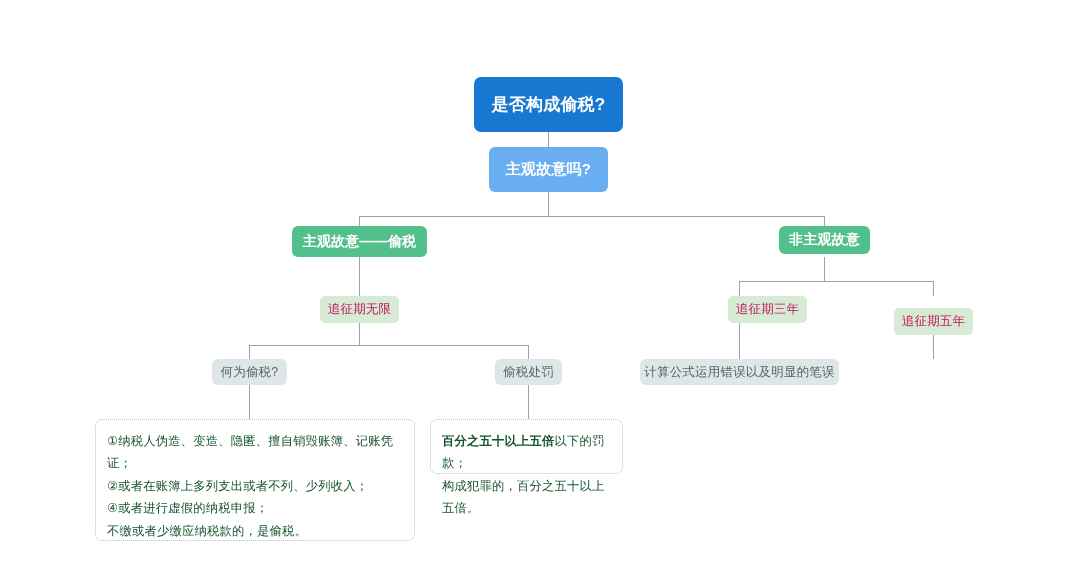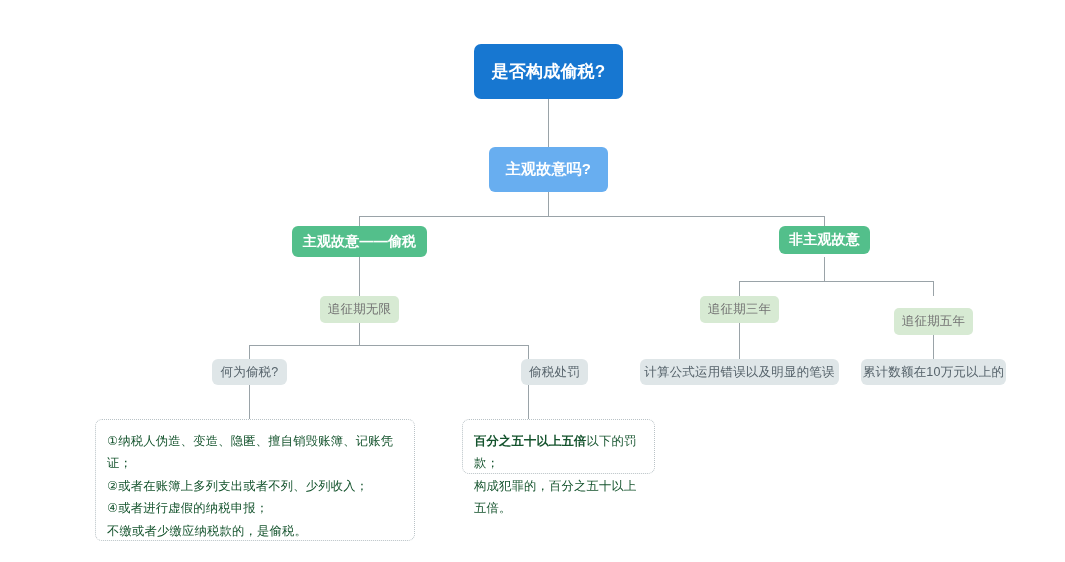--- a/index.html
+++ b/index.html
@@ -34,39 +34,40 @@
     white-space: nowrap;
     letter-spacing: 0.2px;
   }
   
   .n-root {
     background: #1777d1;
     color: #ffffff;
     font-size: 17px;
     font-weight: bold;
     border-radius: 7px;
+    margin-top: 33px;
   }
   
   .n-l2 {
     background: #68aef0;
     color: #ffffff;
     font-size: 15px;
     font-weight: bold;
   }
   
   .n-green {
     background: #53bf8b;
     color: #ffffff;
     font-size: 14px;
     font-weight: bold;
   }
   
   .n-pale {
     background: #d7ead3;
-    color: #737373;
+    color: #be185d;
     font-size: 12.5px;
     border-radius: 5px;
   }
   
   .n-grey {
     background: #dfe6e8;
     color: #55626a;
     font-size: 12.5px;
     border-radius: 6px;
   }
@@ -126,37 +127,36 @@
   <div class="node n-root" style="left:474px; top:44px; width:149px; height:55px;">是否构成偷税?</div>
 
   <div class="node n-green" style="left:292px; top:226px; width:135px; height:31px;">主观故意——偷税</div>
 
   <div class="node n-l2" style="left:489px; top:147px; width:119px; height:45px;">主观故意吗?</div>
 
   <div class="node n-green" style="left:779px; top:226px; width:91px; height:28px;">非主观故意</div>
 
   <div class="node n-pale" style="left:320px; top:296px; width:79px; height:27px;">追征期无限</div>
 
-  <div class="node n-pale" style="left:700px; top:296px; width:79px; height:27px;">追征期三年</div>
+  <div class="node n-pale" style="left:728px; top:296px; width:79px; height:27px;">追征期三年</div>
 
   <div class="node n-pale" style="left:894px; top:308px; width:79px; height:27px;">追征期五年</div>
 
   <div class="node n-grey" style="left:212px; top:359px; width:75px; height:26px;">何为偷税?</div>
 
-  <div class="node n-grey" style="left:521px; top:359px; width:67px; height:26px;">偷税处罚</div>
+  <div class="node n-grey" style="left:495px; top:359px; width:67px; height:26px;">偷税处罚</div>
 
   <div class="node n-grey" style="left:640px; top:359px; width:199px; height:26px;">计算公式运用错误以及明显的笔误</div>
 
-  <div class="node n-grey" style="left:861px; top:359px; width:145px; height:26px;">累计数额在10万元以上的</div>
 
   <div class="node n-detail" style="left:95px; top:419px; width:320px; height:122px;">
     <span class="ln">①纳税人伪造、变造、隐匿、擅自销毁账簿、记账凭证；</span>
     <span class="ln">②或者在账簿上多列支出或者不列、少列收入；</span>
     <span class="ln">④或者进行虚假的纳税申报；</span>
     <span class="ln">不缴或者少缴应纳税款的，是偷税。</span>
   </div>
 
-  <div class="node n-detail" style="left:430px; top:419px; width:193px; height:55px;margin-left:32px;">
+  <div class="node n-detail" style="left:430px; top:419px; width:193px; height:55px;">
     <span class="ln"><span class="b">百分之五十以上五倍</span><span>以下的罚款；</span></span>
     <span class="ln">构成犯罪的，百分之五十以上五倍。</span>
   </div>
 
 </div>
 
 </body></html>

